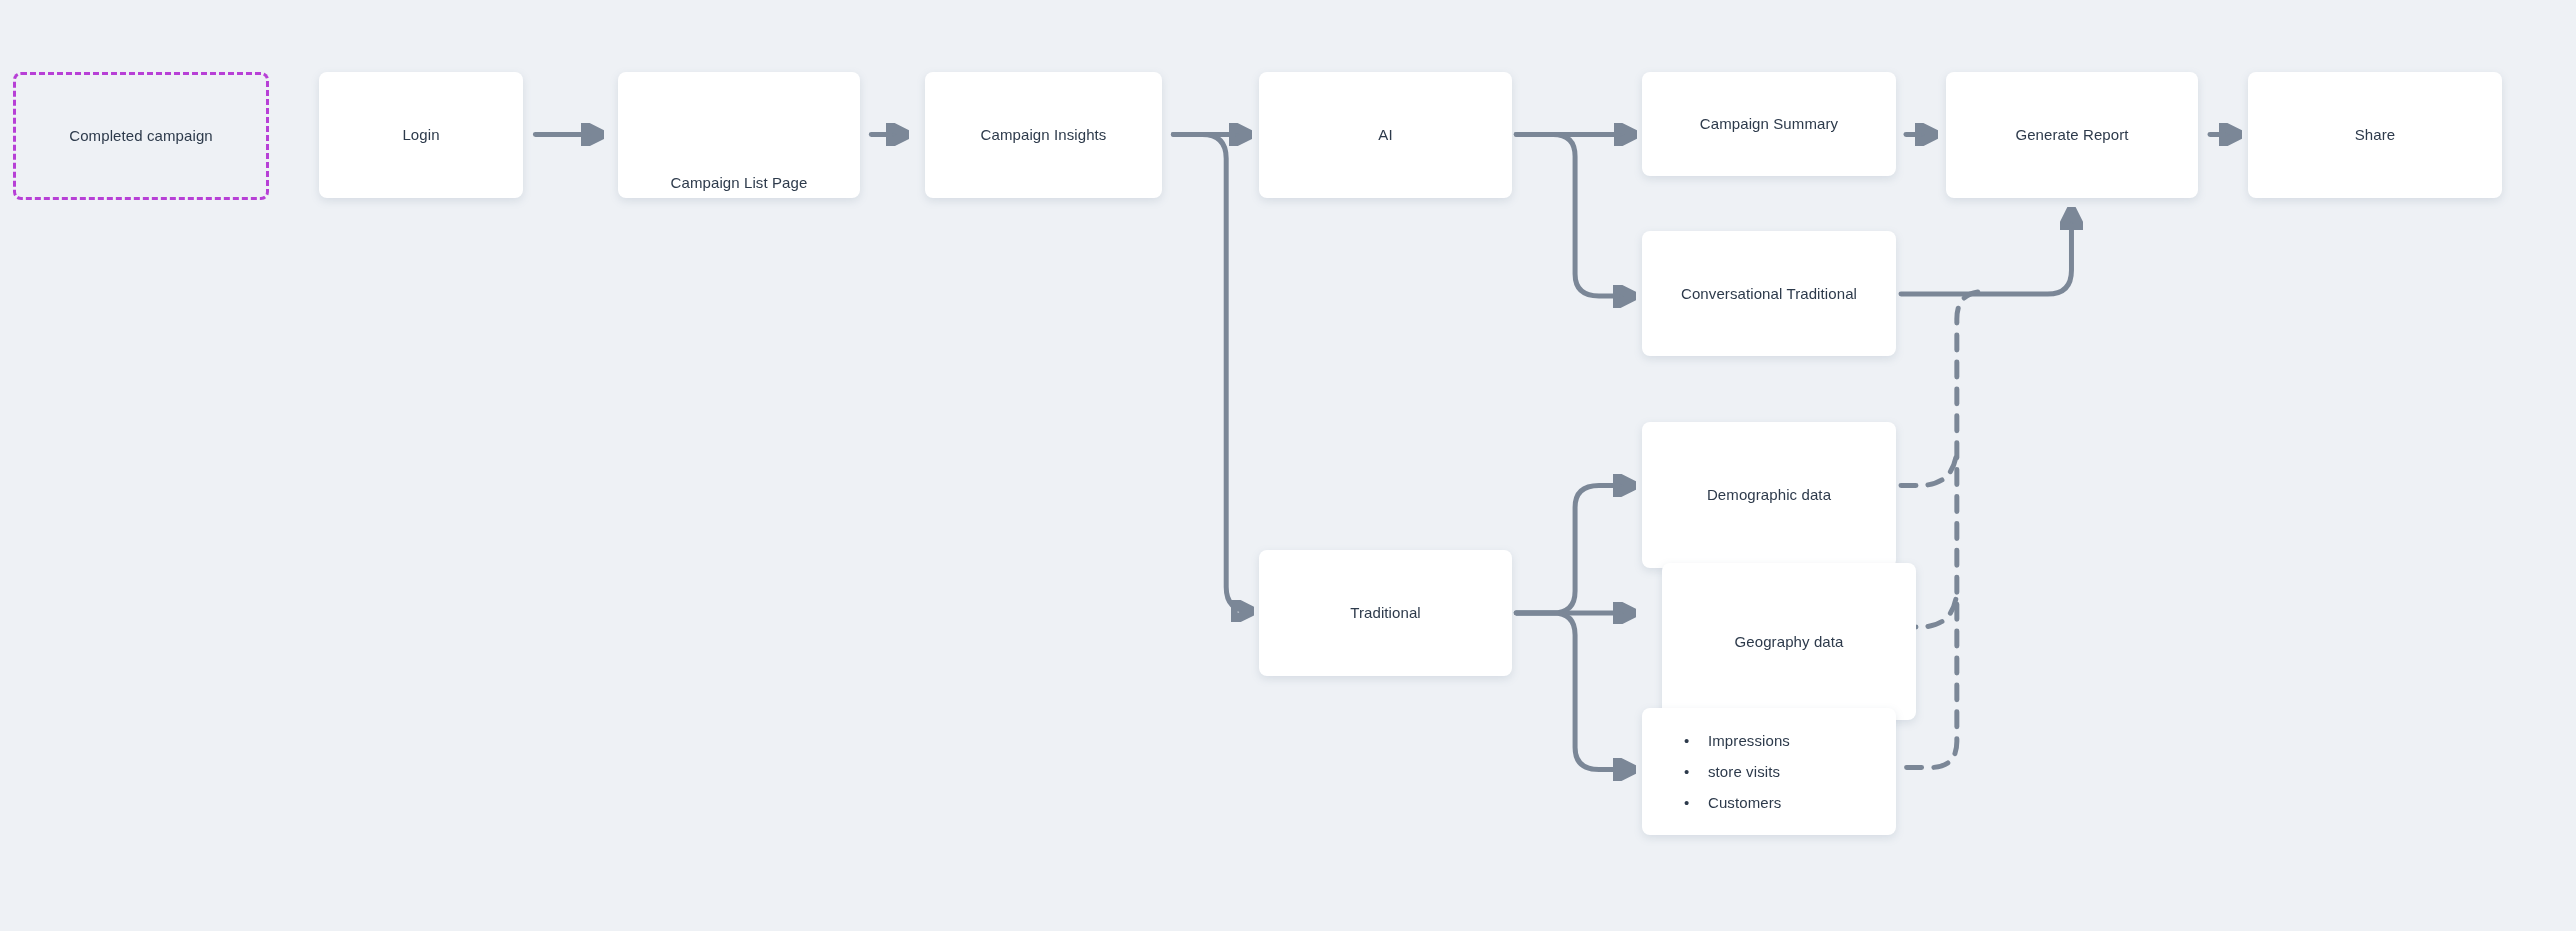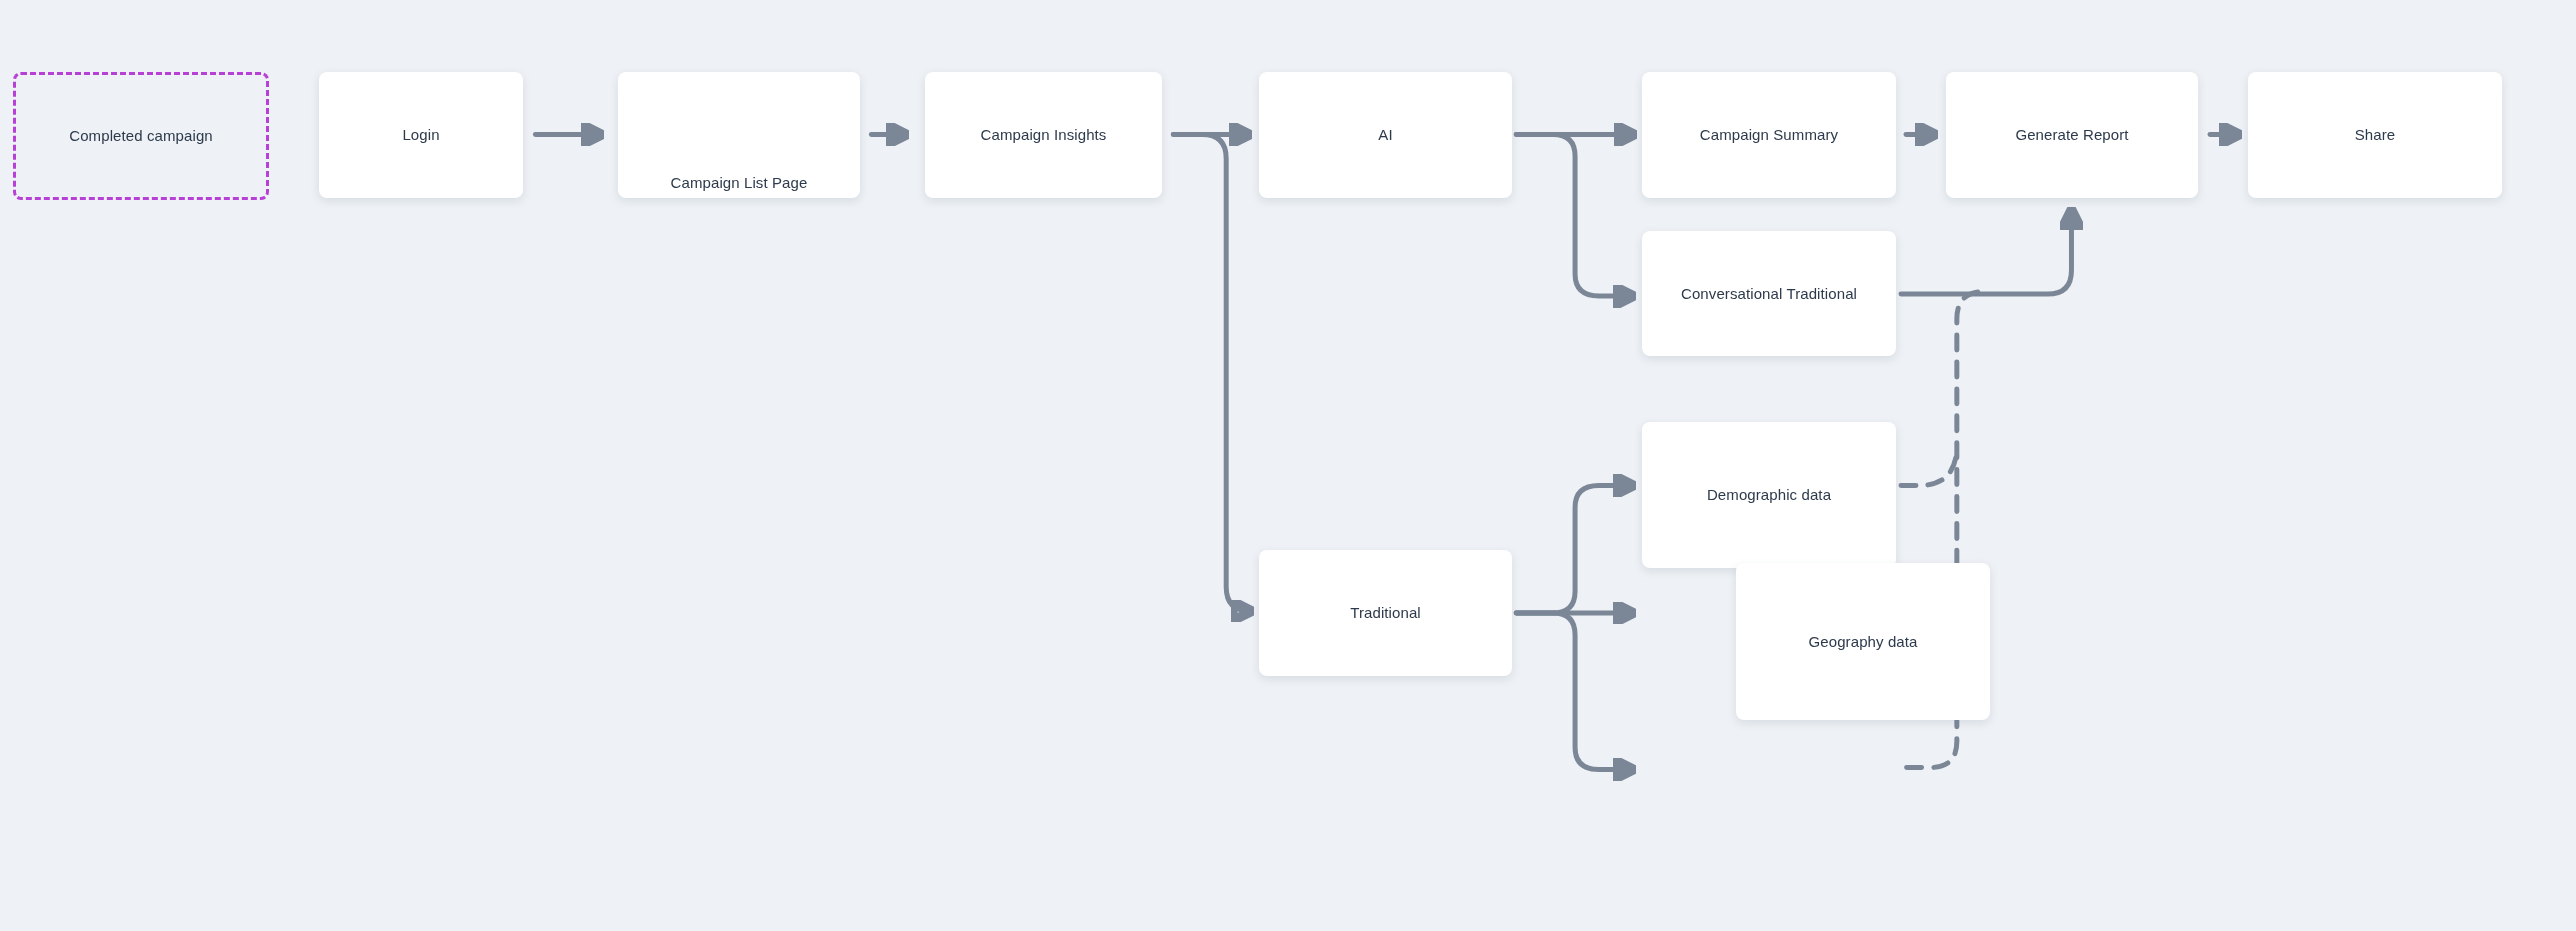--- a/index.html
+++ b/index.html
@@ -44,27 +44,27 @@
     background:transparent;
     border:3px dashed #b740d6;
     box-shadow:none;
     border-radius:8px;
   }
   #n-completed{left:13px;top:72px;width:256px;height:128px;}
   #n-login{left:319px;top:72px;width:204px;height:126px;}
   #n-clp{left:618px;top:72px;width:242px;height:126px;align-items:flex-end;}
   #n-ci{left:925px;top:72px;width:237px;height:126px;}
   #n-ai{left:1259px;top:72px;width:253px;height:126px;}
-  #n-cs{left:1642px;top:72px;width:254px;height:126px;}
+  #n-cs{left:1642px;top:72px;width:254px;height:104px;}
   #n-gr{left:1946px;top:72px;width:252px;height:126px;}
   #n-share{left:2248px;top:72px;width:254px;height:126px;}
   #n-conv{left:1642px;top:231px;width:254px;height:125px;padding:0 38px;}
   #n-demo{left:1642px;top:422px;width:254px;height:146px;}
   #n-trad{left:1259px;top:550px;width:253px;height:126px;}
-  #n-geo{left:1736px;top:563px;width:254px;height:157px;}
+  #n-geo{left:1662px;top:563px;width:254px;height:157px;}
   #n-impr{left:1642px;top:708px;width:254px;height:127px;justify-content:flex-start;}
   #n-impr ul{
     list-style:none;
     margin:0;
     padding:0 0 0 48px;
     text-align:left;
     line-height:31px;
   }
   #n-impr li{position:relative;}
   #n-impr li::before{
@@ -145,15 +145,28 @@
   </div>
 
   <div class="node" id="n-trad">
     <span>Traditional</span>
   </div>
 
   <div class="node" id="n-geo">
     <span>Geography data</span>
   </div>
 
+  <div class="node" id="n-impr">
+    <ul>
+      <li>
+        <span>Impressions</span>
+      </li>
+      <li>
+        <span>store visits</span>
+      </li>
+      <li>
+        <span>Customers</span>
+      </li>
+    </ul>
+  </div>
 
 </div>
 
 
 </body></html>

